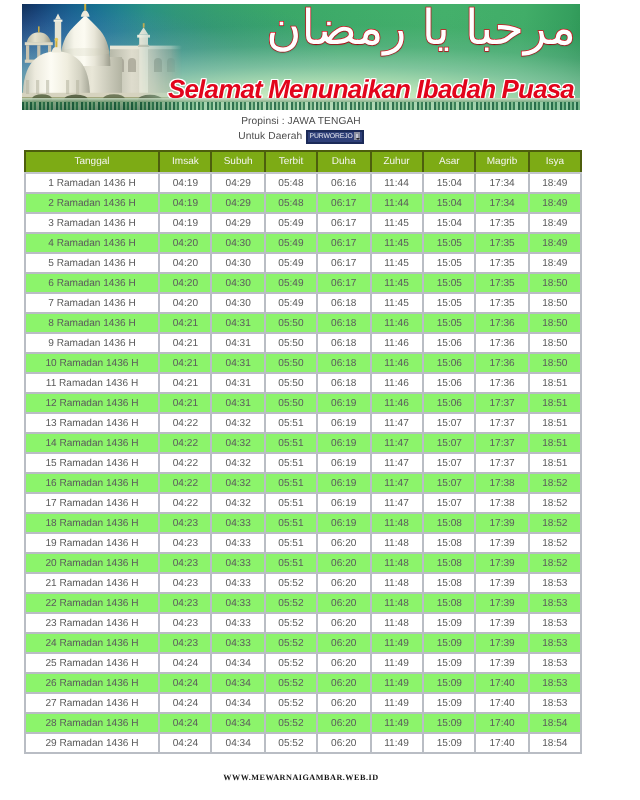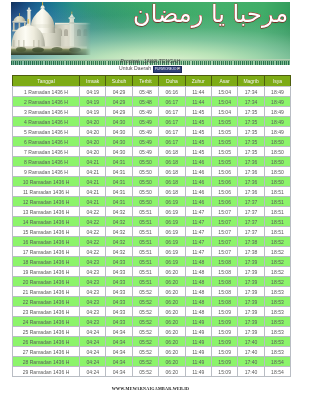--- a/index.html
+++ b/index.html
@@ -1,21 +1,21 @@
 <!DOCTYPE html>
 <html><head>
 <meta charset="utf-8">
 <style>
   html,body{margin:0;padding:0;}
   body{width:301px;height:400px;background:#fff;font-family:"Liberation Sans",sans-serif;
        overflow:hidden;-webkit-font-smoothing:antialiased;}
   #page{position:relative;width:301px;height:400px;}
 
   
-  #banner{position:absolute;left:11px;top:2px;width:279px;height:63px;overflow:hidden;}
+  #banner{position:absolute;left:11px;top:2px;width:279px;height:53px;overflow:hidden;}
   #sky{position:absolute;inset:0;
     background:
       radial-gradient(150% 120% at 54% 98%, rgba(236,248,216,.98) 0%, rgba(198,233,192,.9) 17%, rgba(152,206,177,.7) 33%, rgba(112,182,152,.36) 49%, rgba(62,152,112,.07) 65%, rgba(40,140,100,0) 76%),
       radial-gradient(70% 120% at 3% 62%, rgba(86,134,198,.95) 0%, rgba(70,122,186,.6) 28%, rgba(40,110,160,.2) 55%, rgba(0,90,140,0) 78%),
       linear-gradient(98deg,#061a3f 0%,#07295a 2.5%,#0b4272 5.5%,#0d5b84 9%,#11718a 13%,#1d8886 17.5%,#2a9a7c 22%,#329f70 27%,#37a369 34%,#3aa768 44%,#3fac69 58%,#44b06b 74%,#41ad68 88%,#359f5e 96%,#2b9453 100%);}
   #mosque{position:absolute;left:0;top:0;}
 
   
   #arabic{position:absolute;right:2px;top:-2px;font-family:"DejaVu Sans",sans-serif;
     font-size:24px;font-weight:normal;color:#fff;line-height:28px;
@@ -192,20 +192,21 @@
 
   <g opacity=".8">
     <ellipse cx="10" cy="47.5" rx="5" ry="2.4" fill="#4c5a36"></ellipse>
     <ellipse cx="27" cy="47.8" rx="6" ry="2.6" fill="#3f4d2f"></ellipse>
     <ellipse cx="46" cy="47.4" rx="5.5" ry="2.3" fill="#566341"></ellipse>
     <ellipse cx="64" cy="47.8" rx="6" ry="2.4" fill="#47553a"></ellipse>
   </g>
  </g>
 </svg>
     <div id="arabic">مرحبا يا رمضان</div>
+    <div id="bsub">Selamat Menunaikan Ibadah Puasa</div>
     <div id="bstrip2"></div>
     <div id="bstrip"></div>
   </div>
 
   <div id="loc">
     <div class="loc-line">Propinsi : JAWA TENGAH</div>
     <div class="loc-line"><span>Untuk Daerah</span>
       <span class="sel"><span>PURWOREJO</span><span class="caret"></span></span></div>
   </div>
 

